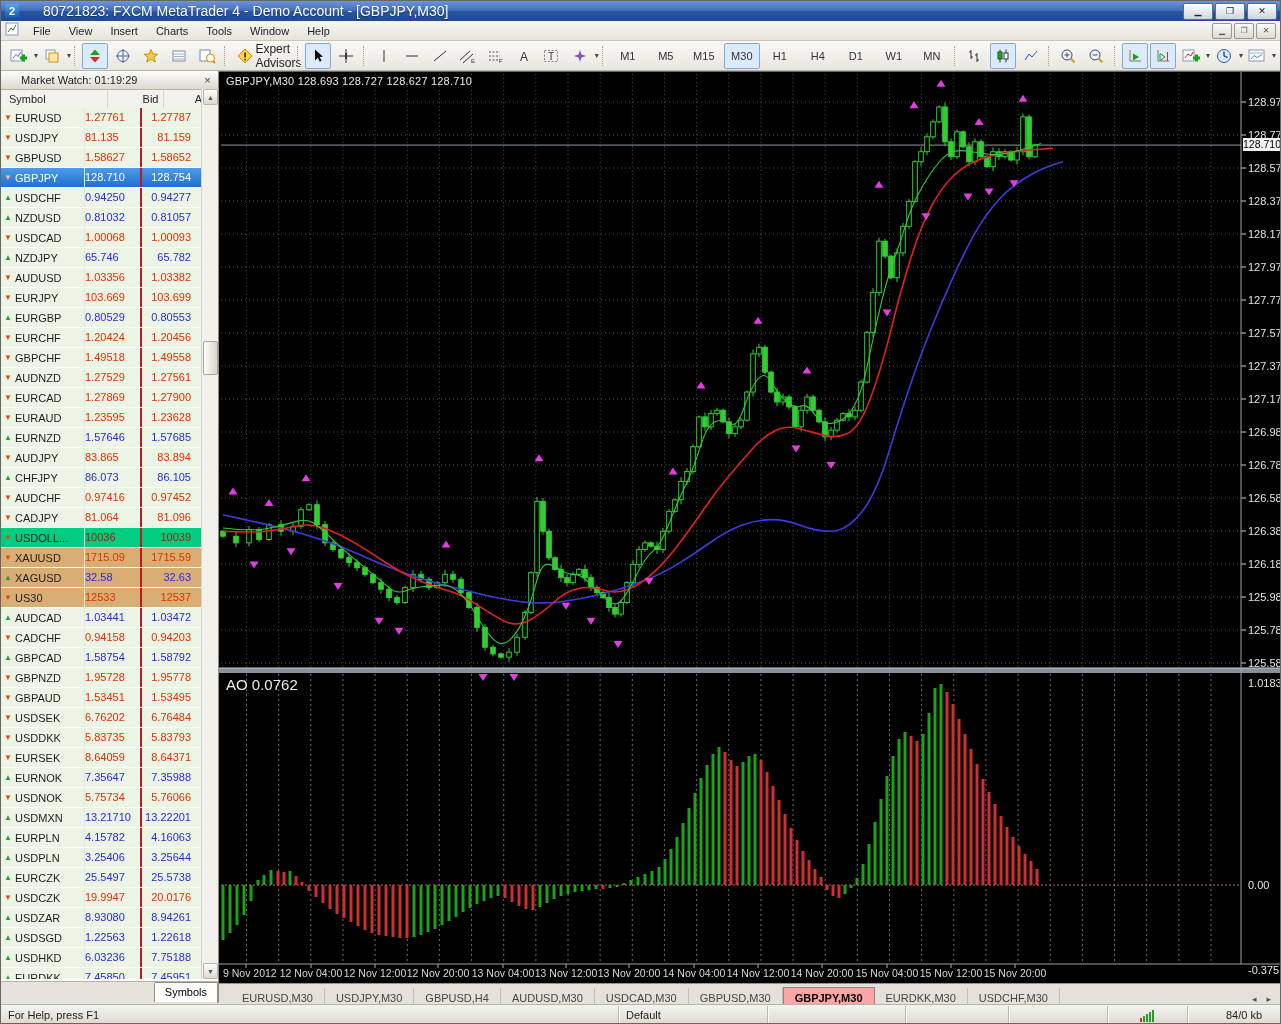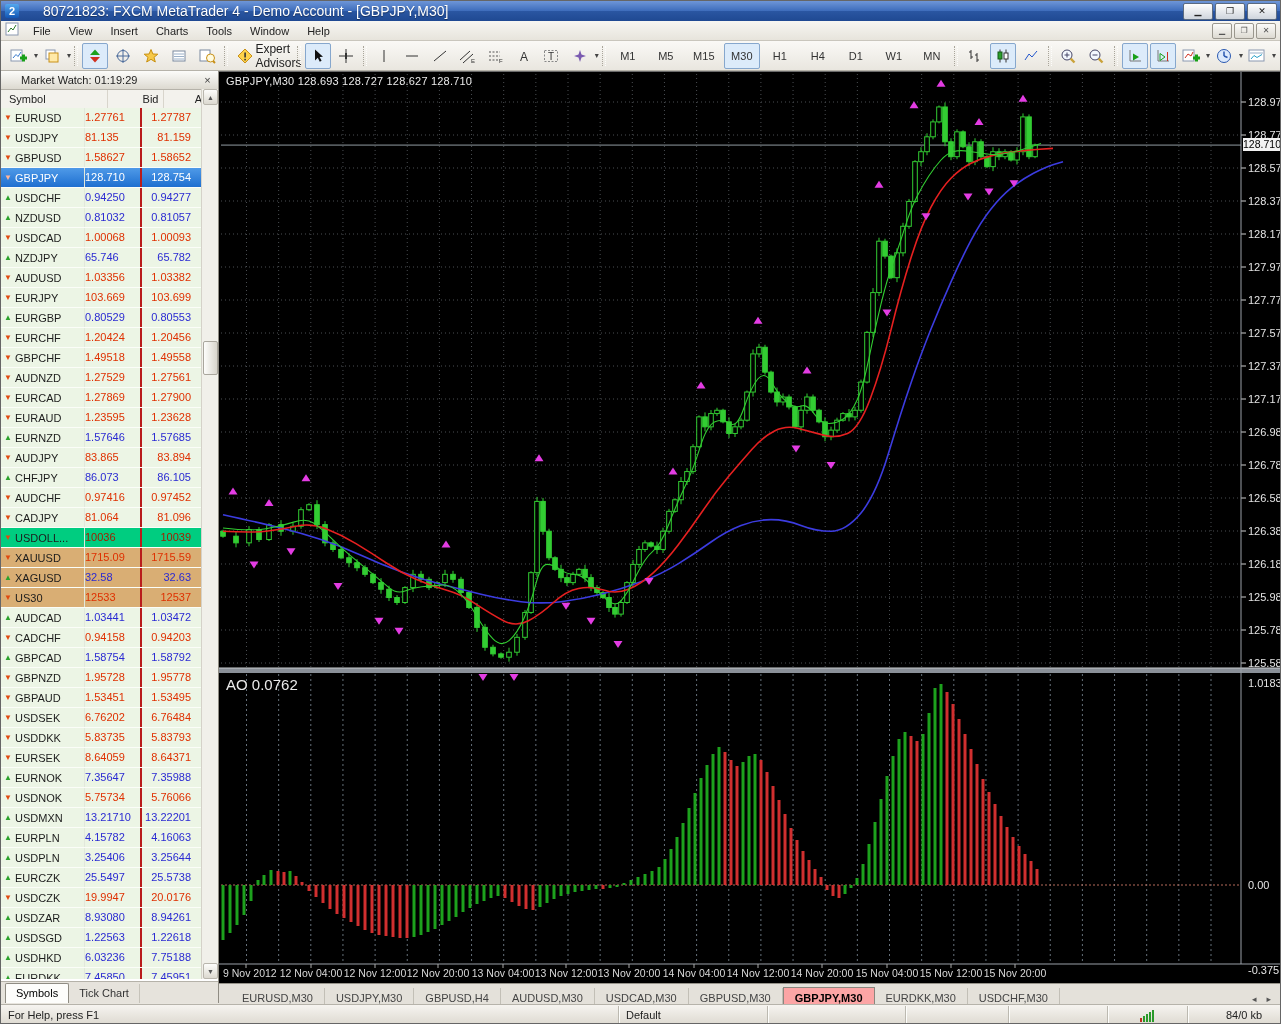--- a/index.html
+++ b/index.html
@@ -61,21 +61,21 @@
   .mwr.hl-selected .arr.d{color:#ffb49a;}
   .mwr.hl-green{background:#00cd80;}
   .mwr.hl-green .val.neg{color:#a02000;}
   .mwr.hl-tan{background:#d9ae74;}
   .mw-sb{position:absolute;right:0;top:18px;width:17px;height:890px;background:#f1f0ea;border-left:1px solid #d5d2c9;box-sizing:border-box;}
   .sb-btn{position:absolute;left:1px;width:15px;height:16px;background:linear-gradient(#fdfdfb,#dcd9d0);
     border:1px solid #b9b6ad;border-radius:2px;text-align:center;font-size:7px;line-height:15px;color:#555;box-sizing:border-box;}
   .sb-thumb{position:absolute;left:1px;top:252px;width:15px;height:34px;background:linear-gradient(90deg,#fdfdfb,#d8d5cc);
     border:1px solid #a9a69d;border-radius:2px;box-sizing:border-box;}
   .mw-tabs{position:absolute;left:0;bottom:0;width:100%;height:22px;background:#e6e3dc;border-top:1px solid #b5b2a9;
-    display:flex;align-items:flex-end;padding-left:4px;box-sizing:border-box;}
+    display:flex;align-items:flex-end;padding-left:4px;box-sizing:border-box;flex-direction:column;}
   .mw-tab{padding:3px 10px 4px;color:#333;border-right:1px solid #c6c3ba;}
   .mw-tab.active{background:#fdfdfb;border:1px solid #8f8c83;border-bottom:none;border-radius:2px 2px 0 0;color:#000;}
   
   #chart{position:absolute;left:218px;top:70px;width:1063px;height:912px;background:#000;border-top:1px solid #6a6a6a;box-sizing:border-box;}
   #chart svg{position:absolute;left:0;top:0;}
   .chart-header{position:absolute;left:7px;top:3px;color:#eaeaea;font-size:11px;letter-spacing:.2px;}
   .ao-header{position:absolute;left:7px;top:604px;color:#eaeaea;font-size:15px;}
   .cur-price{position:absolute;left:1024px;top:66px;width:38px;height:13px;background:#f2f2f2;color:#000;
     font-size:10.5px;line-height:13px;text-align:center;}
   

